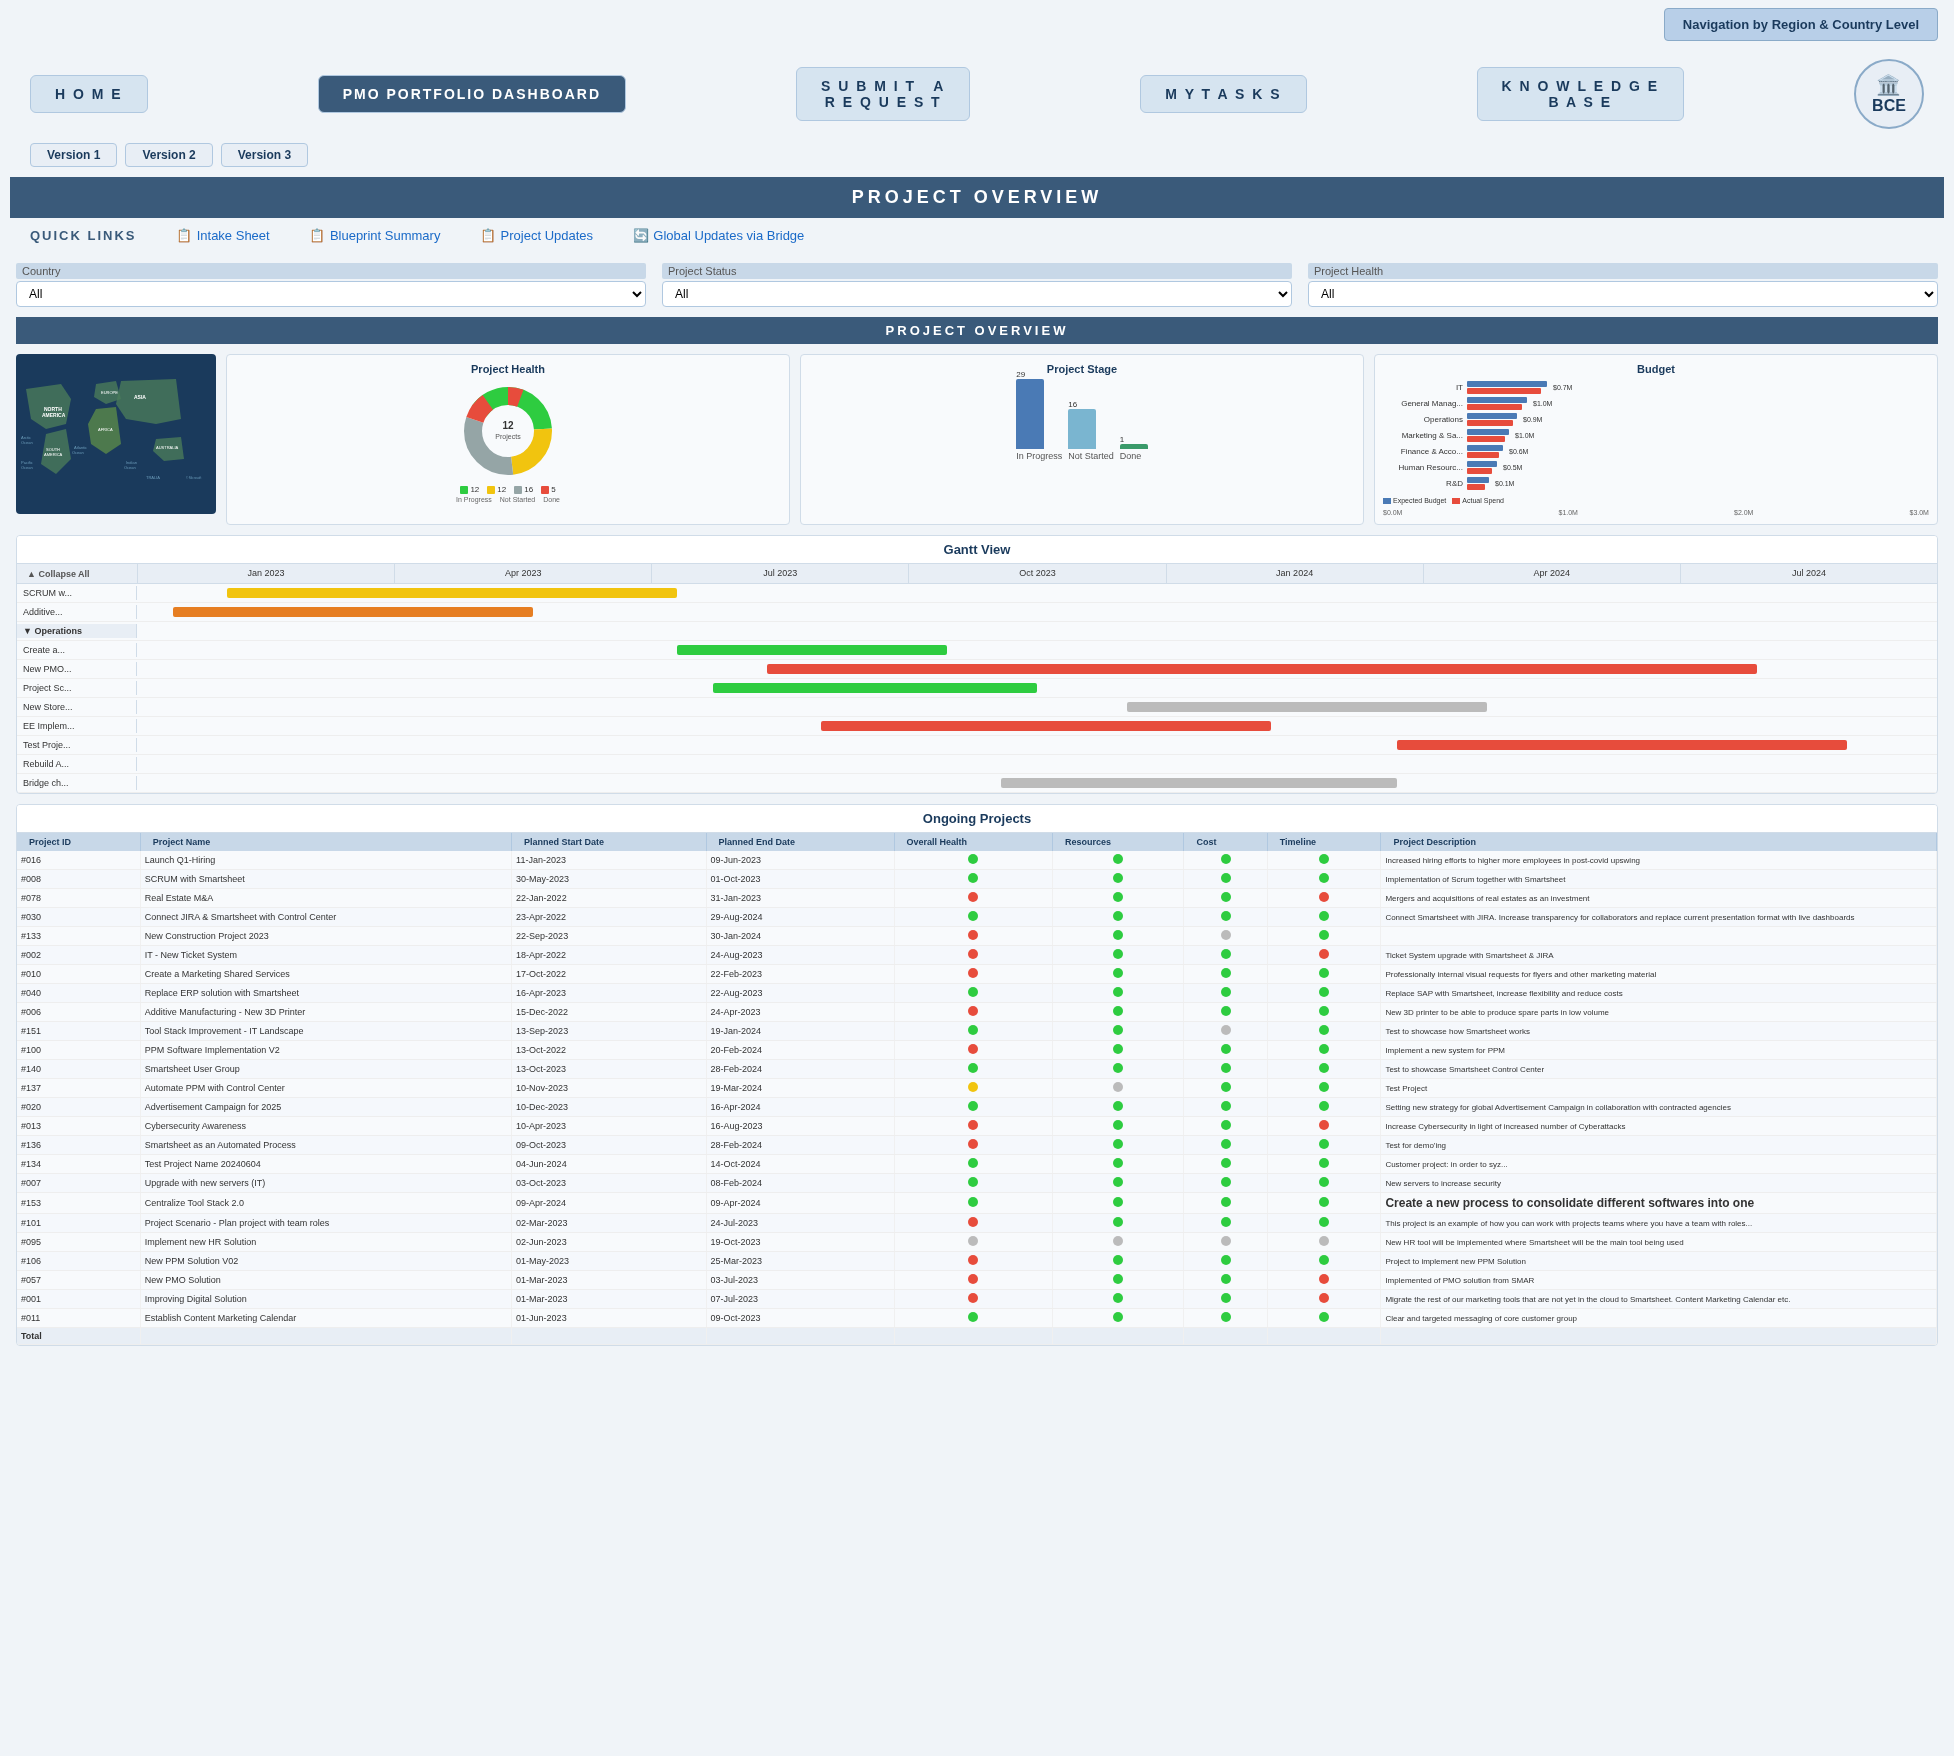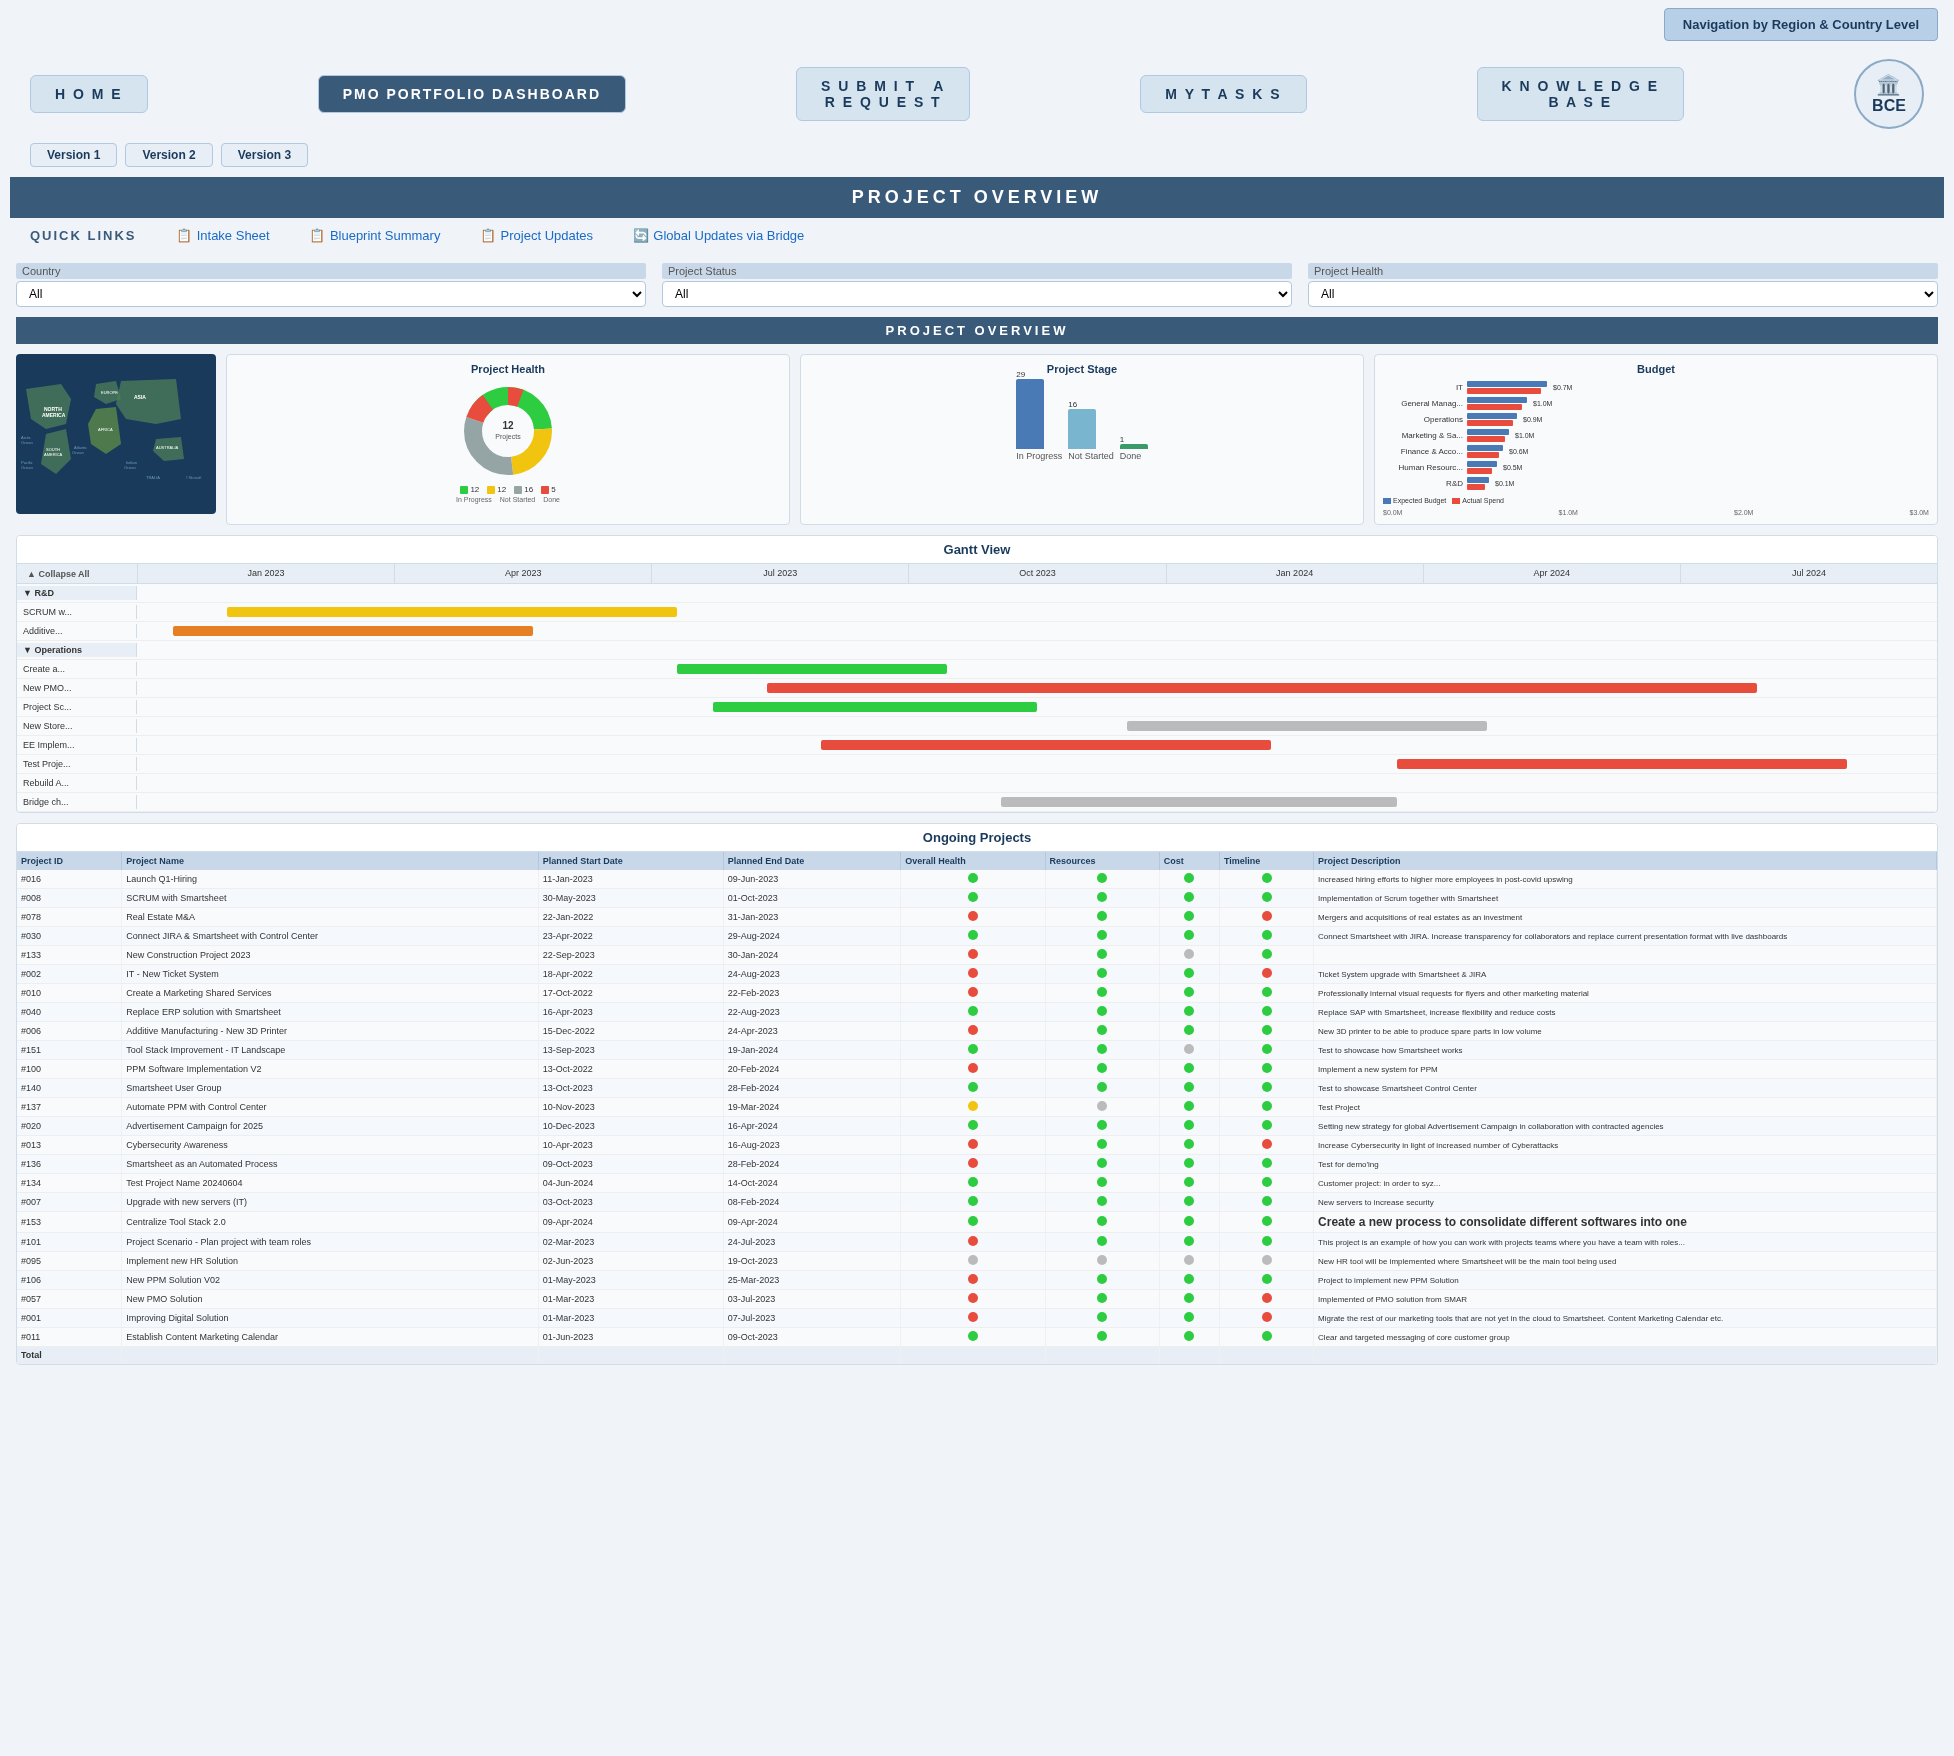--- a/index.html
+++ b/index.html
@@ -165,21 +165,21 @@
     
     .projects-table-section {
       background: #f8fafc; border: 1px solid #d0dce8; border-radius: 4px; overflow: hidden;
     }
     .projects-table-title {
       text-align: center; padding: 6px; font-size: 13px; font-weight: bold;
       color: #1a3a5c; border-bottom: 1px solid #d0dce8; background: #fff;
     }
     table { width: 100%; border-collapse: collapse; font-size: 9px; }
     thead tr { background: #c8d8e8; }
-    th { padding: 4px 4px; text-align: left; font-weight: bold; color: #1a3a5c; border-right: 1px solid #b0c8e0; font-size: 9px; }
+    th { padding: 4px 12px; text-align: left; font-weight: bold; color: #1a3a5c; border-right: 1px solid #b0c8e0; font-size: 9px; }
     td { padding: 3px 4px; border-bottom: 1px solid #eee; border-right: 1px solid #f0f0f0; }
     tr:nth-child(even) { background: #f5f8fc; }
     .dot { width: 10px; height: 10px; border-radius: 50%; display: inline-block; }
 
     .total-row { font-weight: bold; background: #e8eef5 !important; }
   </style>
 </head>
 <body>
 
 <div class="top-banner">
@@ -412,24 +412,20 @@
         <div class="gantt-month">Apr 2023</div>
         <div class="gantt-month">Jul 2023</div>
         <div class="gantt-month">Oct 2023</div>
         <div class="gantt-month">Jan 2024</div>
         <div class="gantt-month">Apr 2024</div>
         <div class="gantt-month">Jul 2024</div>
       </div>
     </div>
 
     <div id="gantt-rows-container">
-        <div class="gantt-data-row">
-          <div class="gantt-row-label group"><span style="font-size:9px;">▼ </span>R&amp;D</div>
-          <div class="gantt-bars-area"></div>
-        </div>
         <div class="gantt-data-row">
           <div class="gantt-row-label">SCRUM w...</div>
           <div class="gantt-bars-area">
             <div class="gantt-bar" style="left: 5%; width: 25%; background: rgb(241, 196, 15);"></div>
           </div>
         </div>
         <div class="gantt-data-row">
           <div class="gantt-row-label">Additive...</div>
           <div class="gantt-bars-area">
             <div class="gantt-bar" style="left: 2%; width: 20%; background: rgb(230, 126, 34);"></div>

